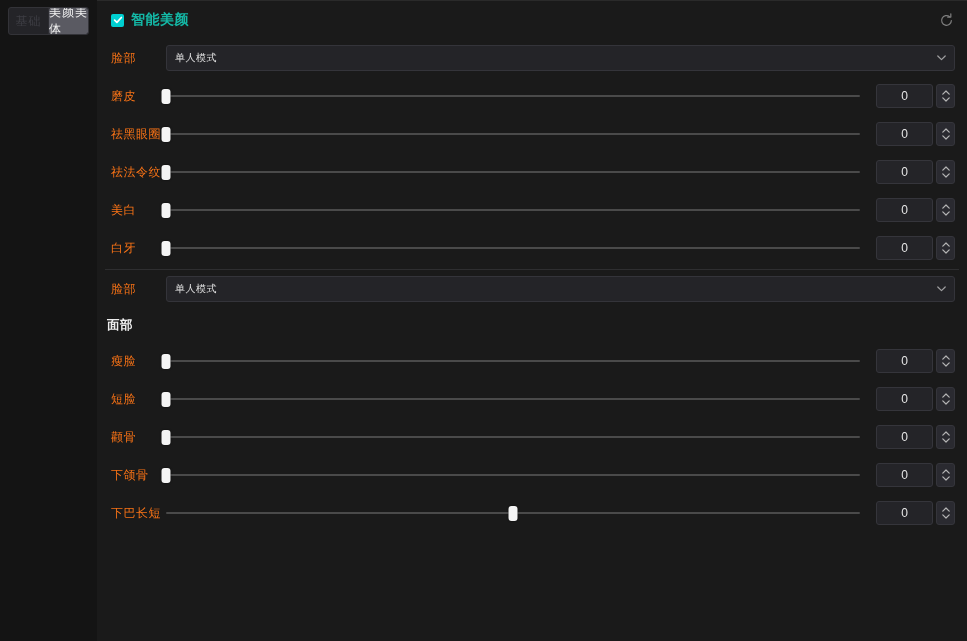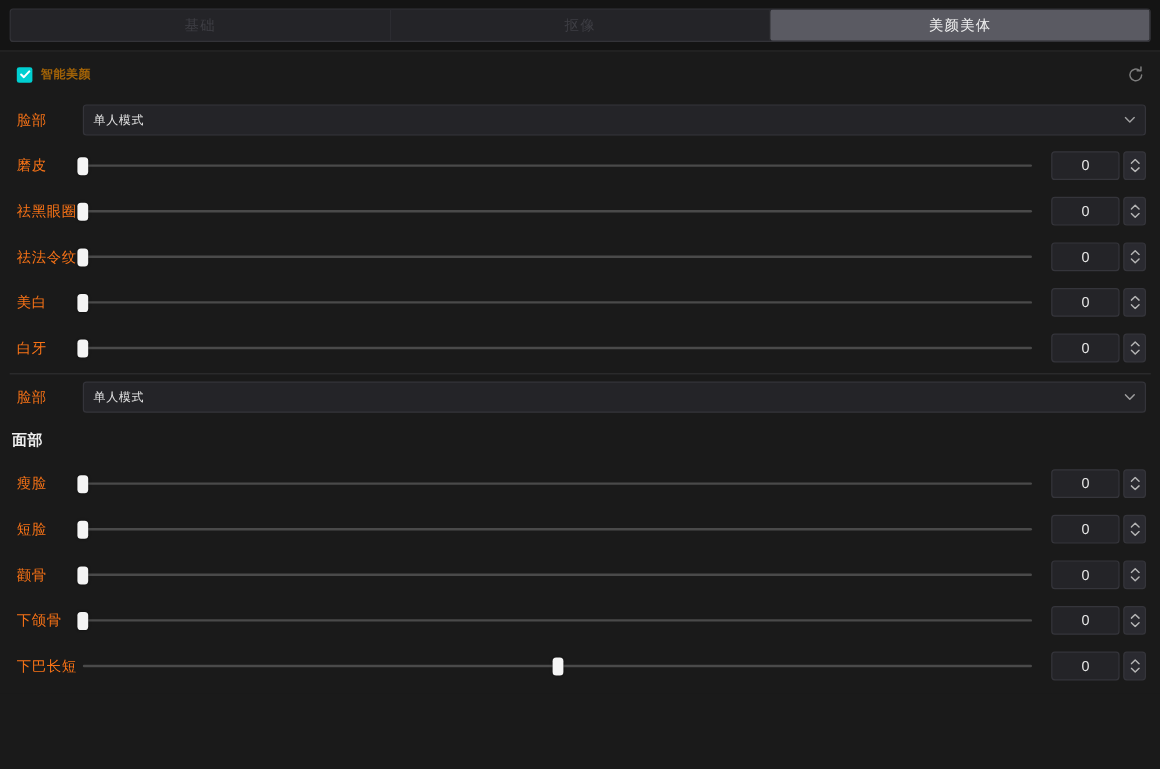--- a/index.html
+++ b/index.html
@@ -8,21 +8,21 @@
     background: #141414;
     font-family: "Liberation Sans", "DejaVu Sans", sans-serif;
     color: #c8c8c8;
     overflow: hidden;
   }
   #app {
     width: 967px; height: 641px;
     background: #141414;
     position: relative;
     display: flex;
-    flex-direction: column;
+    flex-direction: row;
   }
 
   
   .tabbar {
     height: 42px;
     background: #141414;
     display: flex;
     align-items: center;
     padding: 0 8px;
     flex: 0 0 auto;
@@ -83,22 +83,22 @@
     background: #00cfd1;
     display: inline-flex;
     align-items: center;
     justify-content: center;
     flex: 0 0 auto;
     margin-right: 7px;
     cursor: pointer;
   }
   .checkbox svg { display: block; }
   .section-title {
-    font-size: 10px;
-    color: #a16207;
+    font-size: 14px;
+    color: #14b8a6;
     font-weight: bold;
     letter-spacing: 0.5px;
     white-space: nowrap;
   }
   .reset-btn {
     position: absolute;
     right: 10px; top: 50%;
     transform: translateY(-50%);
     width: 22px; height: 22px;
     display: flex; align-items: center; justify-content: center;
@@ -230,23 +230,20 @@
 </style>
 </head>
 <body>
 
 <div id="app">
 
   <div class="tabbar">
     <div class="tabstrip" id="tabstrip">
         <div class="tab">
           <span>基础</span>
-        </div>
-        <div class="tab">
-          <span>抠像</span>
         </div>
         <div class="tab active">
           <span>美颜美体</span>
         </div>
       </div>
   </div>
 
   <div class="body">
     <div class="panel" id="panel">
         <div class="section-head">

